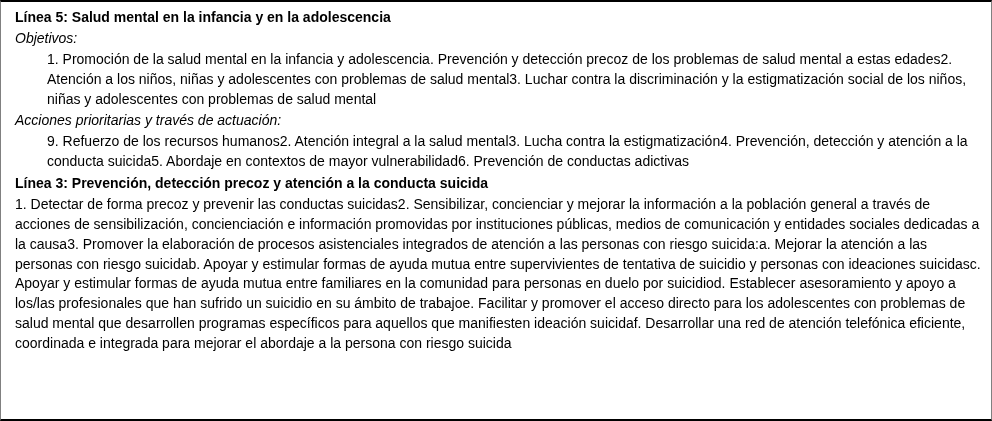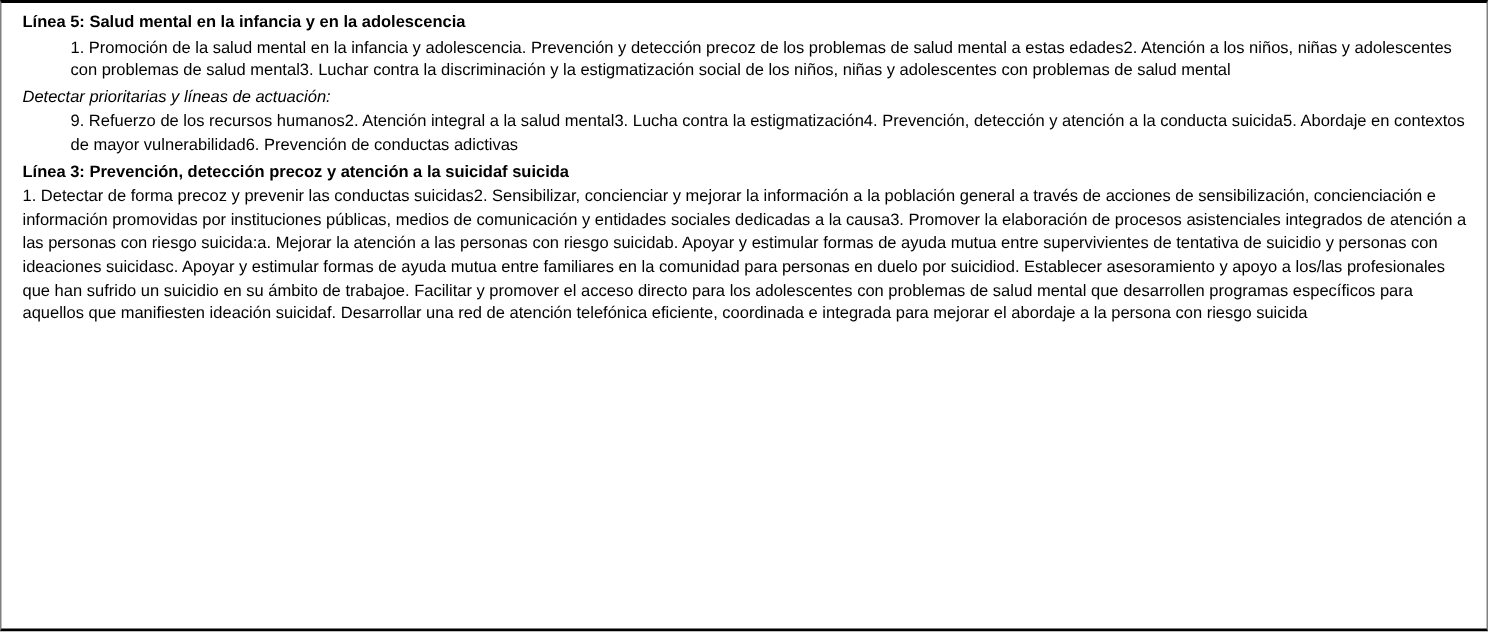--- a/index.html
+++ b/index.html
@@ -22,21 +22,21 @@
     border-top: 2px solid #000000;
     border-bottom: 2px solid #000000;
     padding: 6px 10px 4px 14px;
   }
   .cell {
     box-sizing: border-box;
     width: 100%;
   }
   p {
     margin: 0 0 1px 0;
-    font-size: 11px;
+    font-size: 14px;
     line-height: 1.42;
     text-align: left;
   }
   .heading {
     font-weight: bold;
   }
   .subheading {
     font-style: italic;
   }
   .body-text {
@@ -48,25 +48,26 @@
   }
 </style>
 </head>
 <body>
 
 <div class="doc-table">
   <div class="cell">
 
     <p class="heading">Línea 5: Salud mental en la infancia y en la adolescencia</p>
 
+    <p class="subheading">Objetivos:</p>
 
     <p class="body-text block-gap">1. Promoción de la salud mental en la infancia y adolescencia. Prevención y detección precoz de los problemas de salud mental a estas edades2. Atención a los niños, niñas y adolescentes con problemas de salud mental3. Luchar contra la discriminación y la estigmatización social de los niños, niñas y adolescentes con problemas de salud mental</p>
 
-    <p class="subheading">Detectar prioritarias y líneas de actuación:</p>
+    <p class="subheading">Acciones prioritarias y través de actuación:</p>
 
     <p class="body-text block-gap">9. Refuerzo de los recursos humanos2. Atención integral a la salud mental3. Lucha contra la estigmatización4. Prevención, detección y atención a la conducta suicida5. Abordaje en contextos de mayor vulnerabilidad6. Prevención de conductas adictivas</p>
 
-    <p class="heading">Línea 3: Prevención, detección precoz y atención a la suicidaf suicida</p>
+    <p class="heading">Línea 3: Prevención, detección precoz y atención a la conducta suicida</p>
 
     <p class="body-text">1. Detectar de forma precoz y prevenir las conductas suicidas2. Sensibilizar, concienciar y mejorar la información a la población general a través de acciones de sensibilización, concienciación e información promovidas por instituciones públicas, medios de comunicación y entidades sociales dedicadas a la causa3. Promover la elaboración de procesos asistenciales integrados de atención a las personas con riesgo suicida:a. Mejorar la atención a las personas con riesgo suicidab. Apoyar y estimular formas de ayuda mutua entre supervivientes de tentativa de suicidio y personas con ideaciones suicidasc. Apoyar y estimular formas de ayuda mutua entre familiares en la comunidad para personas en duelo por suicidiod. Establecer asesoramiento y apoyo a los/las profesionales que han sufrido un suicidio en su ámbito de trabajoe. Facilitar y promover el acceso directo para los adolescentes con problemas de salud mental que desarrollen programas específicos para aquellos que manifiesten ideación suicidaf. Desarrollar una red de atención telefónica eficiente, coordinada e integrada para mejorar el abordaje a la persona con riesgo suicida</p>
 
   </div>
 </div>
 
 </body></html>

